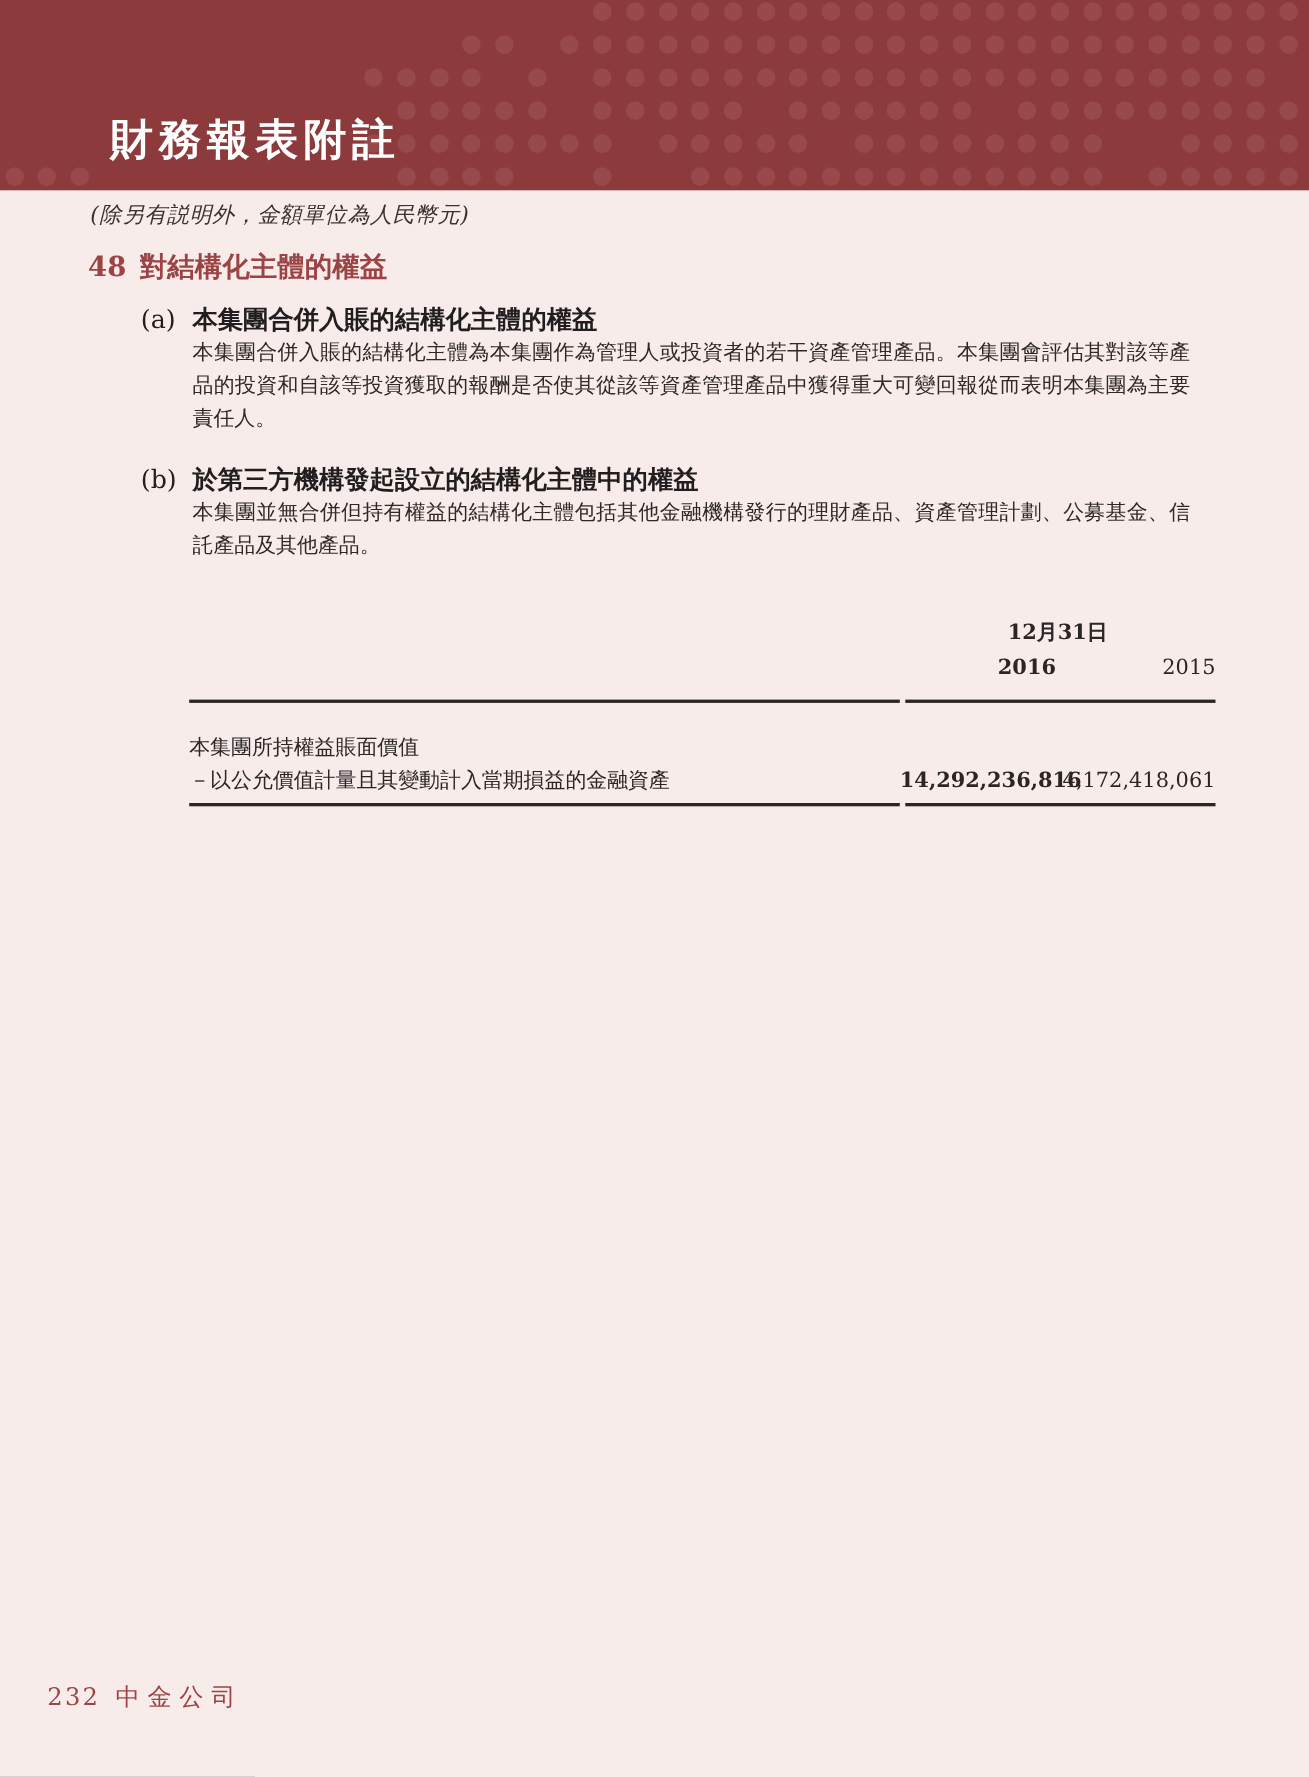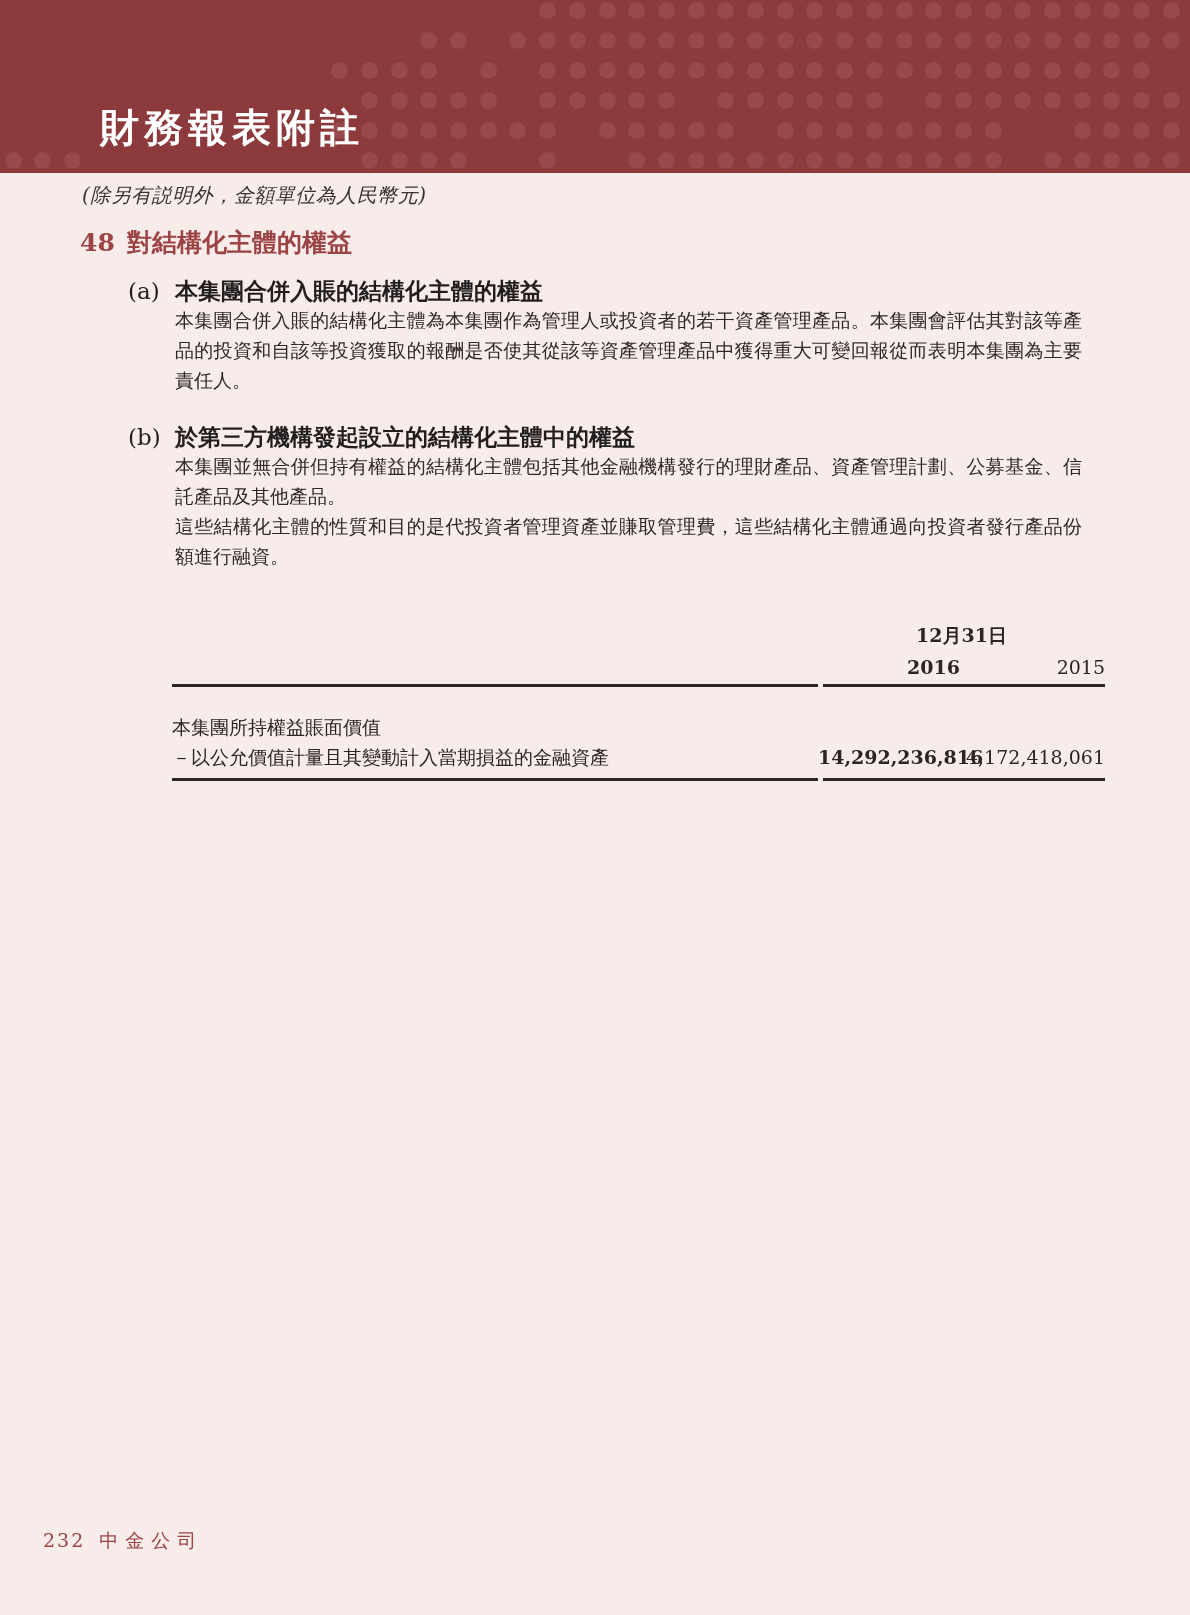--- a/index.html
+++ b/index.html
@@ -97,41 +97,41 @@
     font-size:19px;
   }
   .t-date{
     margin-left:646px;width:287px;
     text-align:center;
     font-weight:bold;
     line-height:28px;
   }
   .t-years{
     display:flex;margin-left:646px;width:287px;
-    line-height:26px;margin-top:5px;padding-bottom:4px;
+    line-height:26px;margin-top:5px;padding-bottom:16px;
   }
   .t-years .y16{width:142px;text-align:right;font-weight:bold;}
   .t-years .y15{width:145px;text-align:right;}
   .rule{display:flex;height:3px;}
   .rule .seg-left{width:646px;background:var(--rule);margin-right:5px;}
   .rule .seg-right{flex:1;background:var(--rule);}
   .t-group{
     padding-top:25px;
     line-height:30px;
   }
   .t-row{display:flex;line-height:30px;}
   .t-row .lbl{width:646px;flex:none;}
   .t-row .v16{width:142px;text-align:right;font-weight:bold;}
   .t-row .v15{width:145px;text-align:right;}
   .t-body{padding-bottom:6px;}
   
   .footer{
     position:absolute;left:43px;top:1528px;
     color:var(--accent-red);
-    font-size:19px;
+    font-size:22px;
     display:flex;align-items:baseline;
   }
   .footer .pg-num{letter-spacing:2px;}
   .footer .company{margin-left:14px;letter-spacing:7px;}
 </style>
 </head>
 <body>
 
 <div class="page">
 
@@ -304,21 +304,20 @@
   <div class="content">
     <p class="body pa1">本集團合併入賬的結構化主體為本集團作為管理人或投資者的若干資產管理產品。本集團會評估其對該等產品的投資和自該等投資獲取的報酬是否使其從該等資產管理產品中獲得重大可變回報從而表明本集團為主要責任人。</p>
   </div>
 
   <div class="subsection-heading sub-b">
     <span class="sub-label">(b)</span>
     <span class="sub-title">於第三方機構發起設立的結構化主體中的權益</span>
   </div>
   <div class="content">
     <p class="body pb1">本集團並無合併但持有權益的結構化主體包括其他金融機構發行的理財產品、資產管理計劃、公募基金、信託產品及其他產品。</p>
-    <p class="body pb2">這些結構化主體的性質和目的是代投資者管理資產並賺取管理費，這些結構化主體通過向投資者發行產品份額進行融資。</p>
   </div>
 
   <div class="fin-table">
     <div class="t-date">12月31日</div>
     <div class="t-years">
       <span class="y16">2016</span>
       <span class="y15">2015</span>
     </div>
     <div class="rule">
       <span class="seg-left"></span>

